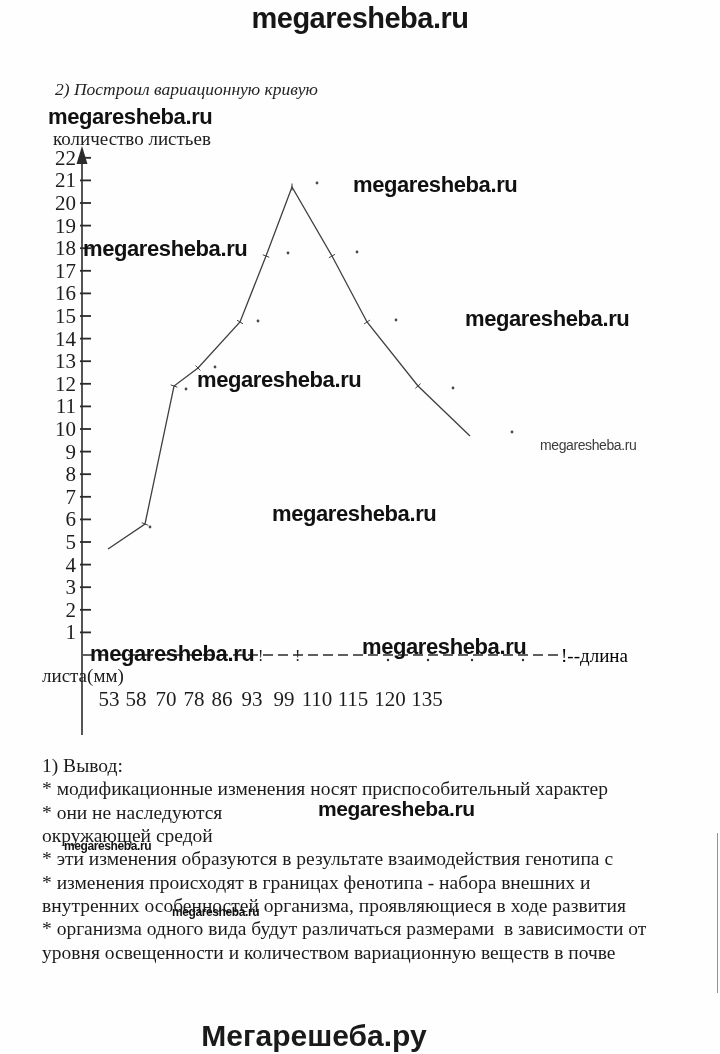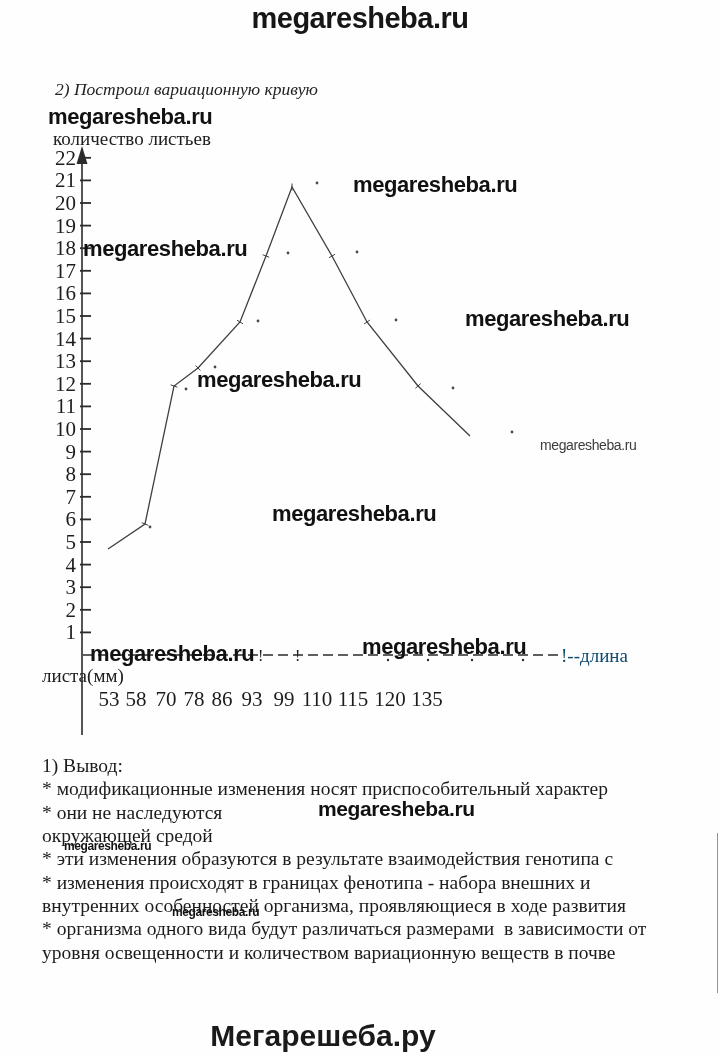--- a/index.html
+++ b/index.html
@@ -2,25 +2,25 @@
 <html><head>
 <meta charset="utf-8">
 <style>
   html,body{margin:0;padding:0;background:#ffffff;}
   #page{position:relative;width:720px;height:1054px;background:#fefefe;overflow:hidden;
         font-family:"Liberation Serif", serif;color:#1d1d1d;text-decoration:underline;}
   .abs{position:absolute;}
   .sans{font-family:"Liberation Sans", sans-serif;}
   #header-wm{left:0;top:2px;width:720px;text-align:center;font-size:29px;font-weight:700;
              letter-spacing:-0.5px;color:#161616;}
-  #footer-logo{left:9px;top:1019px;width:628px;text-align:center;font-size:30px;font-weight:700;
+  #footer-logo{left:0;top:1019px;width:628px;text-align:center;font-size:30px;font-weight:700;
              color:#1a1a1a;}
   #section3-title{left:55px;top:79px;font-size:17.5px;font-style:italic;color:#222;}
   #y-axis-title{left:53px;top:128px;font-size:19px;color:#202020;}
-  #xlabel-line1{left:561px;top:645px;font-size:19px;color:#0c4a6e;}
+  #xlabel-line1{left:561px;top:645px;font-size:19px;color:#000000;}
   #xlabel-line2{left:42px;top:665px;font-size:19px;color:#202020;}
   .wm{position:absolute;font-family:"Liberation Sans", sans-serif;color:#111;
       letter-spacing:-0.4px;white-space:nowrap;}
   #conclusion{left:42px;top:754px;width:648px;}
   #conclusion div{line-height:23.35px;font-size:19.5px;white-space:pre-wrap;color:#1c1c1c;}
   #scan-edge{left:717px;top:833px;width:1px;height:160px;background:#5a5a5a;opacity:.65;}
   svg text{font-family:"Liberation Serif", serif;fill:#1d1d1d;}
 </style>
 </head>
 <body>

